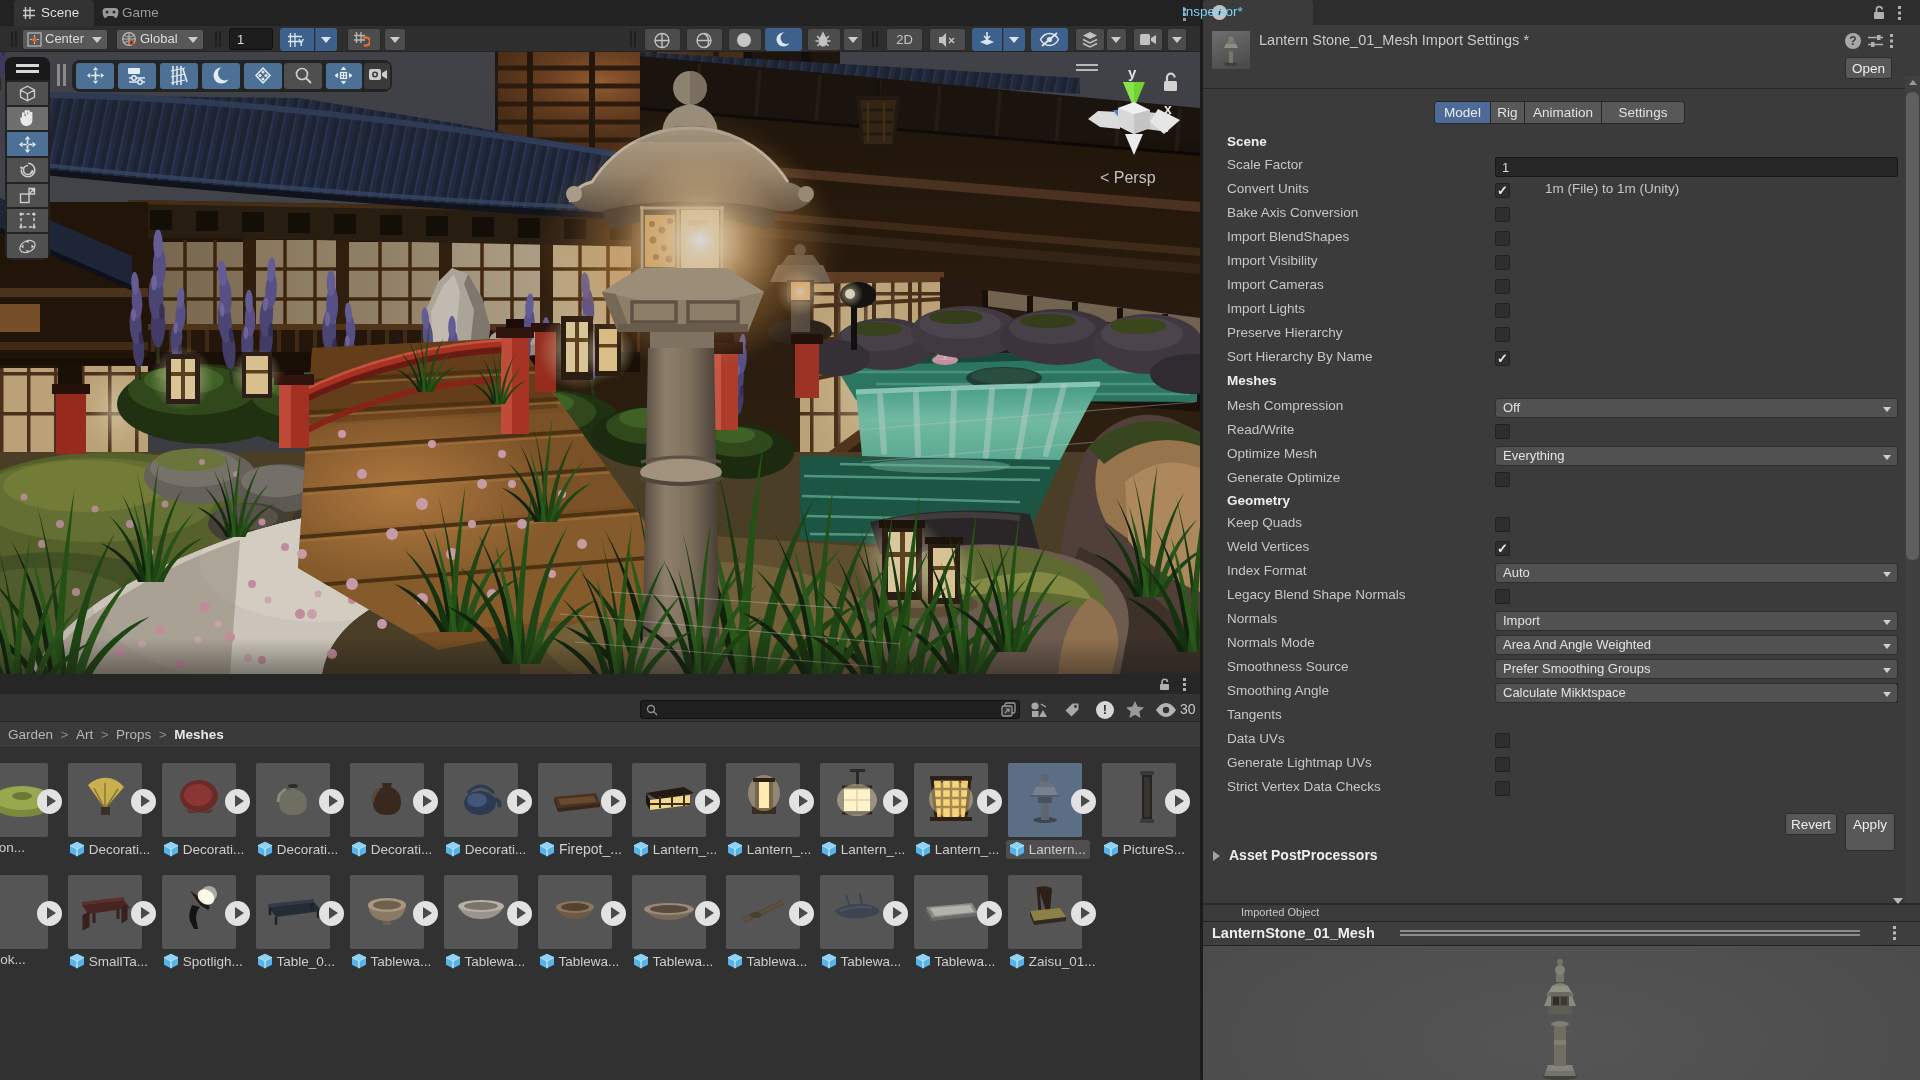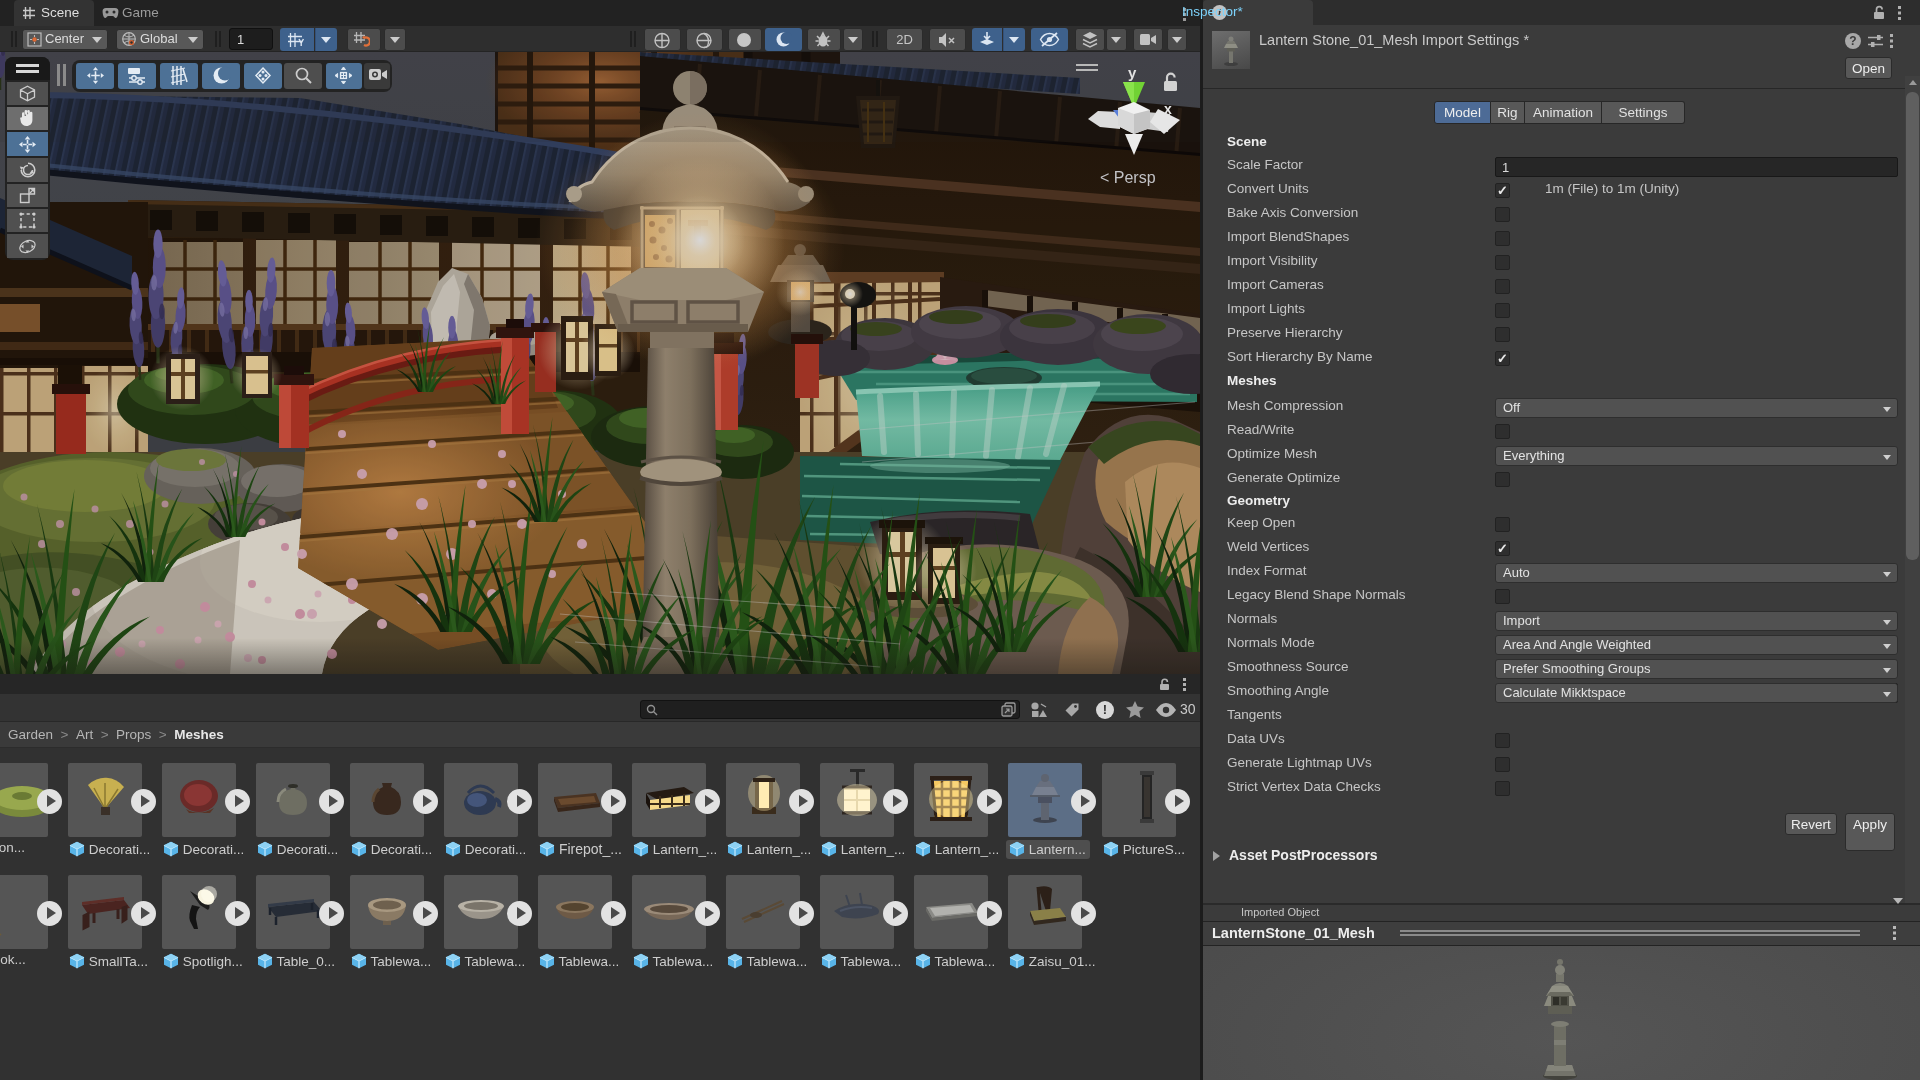--- a/index.html
+++ b/index.html
@@ -1284,21 +1284,21 @@
 <div class="r tx bold" style="left:1227px;top:373px">Meshes</div>
 <div class="r tx" style="left:1227px;top:398px">Mesh Compression</div>
 <div class="dd" style="left:1495px;top:398px;width:403px">Off<i></i></div>
 <div class="r tx" style="left:1227px;top:422px">Read/Write</div>
 <div class="chk" style="left:1495px;top:424px"></div>
 <div class="r tx" style="left:1227px;top:446px">Optimize Mesh</div>
 <div class="dd" style="left:1495px;top:446px;width:403px">Everything<i></i></div>
 <div class="r tx" style="left:1227px;top:470px">Generate Optimize</div>
 <div class="chk" style="left:1495px;top:472px"></div>
 <div class="r tx bold" style="left:1227px;top:493px">Geometry</div>
-<div class="r tx" style="left:1227px;top:515px">Keep Open</div>
+<div class="r tx" style="left:1227px;top:515px">Keep Quads</div>
 <div class="chk" style="left:1495px;top:517px"></div>
 <div class="r tx" style="left:1227px;top:539px">Weld Vertices</div>
 <div class="chk on" style="left:1495px;top:541px">✓</div>
 <div class="r tx" style="left:1227px;top:563px">Index Format</div>
 <div class="dd" style="left:1495px;top:563px;width:403px">Auto<i></i></div>
 <div class="r tx" style="left:1227px;top:587px">Legacy Blend Shape Normals</div>
 <div class="chk" style="left:1495px;top:589px"></div>
 <div class="r tx" style="left:1227px;top:611px">Normals</div>
 <div class="dd" style="left:1495px;top:611px;width:403px">Import<i></i></div>
 <div class="r tx" style="left:1227px;top:635px">Normals Mode</div>

